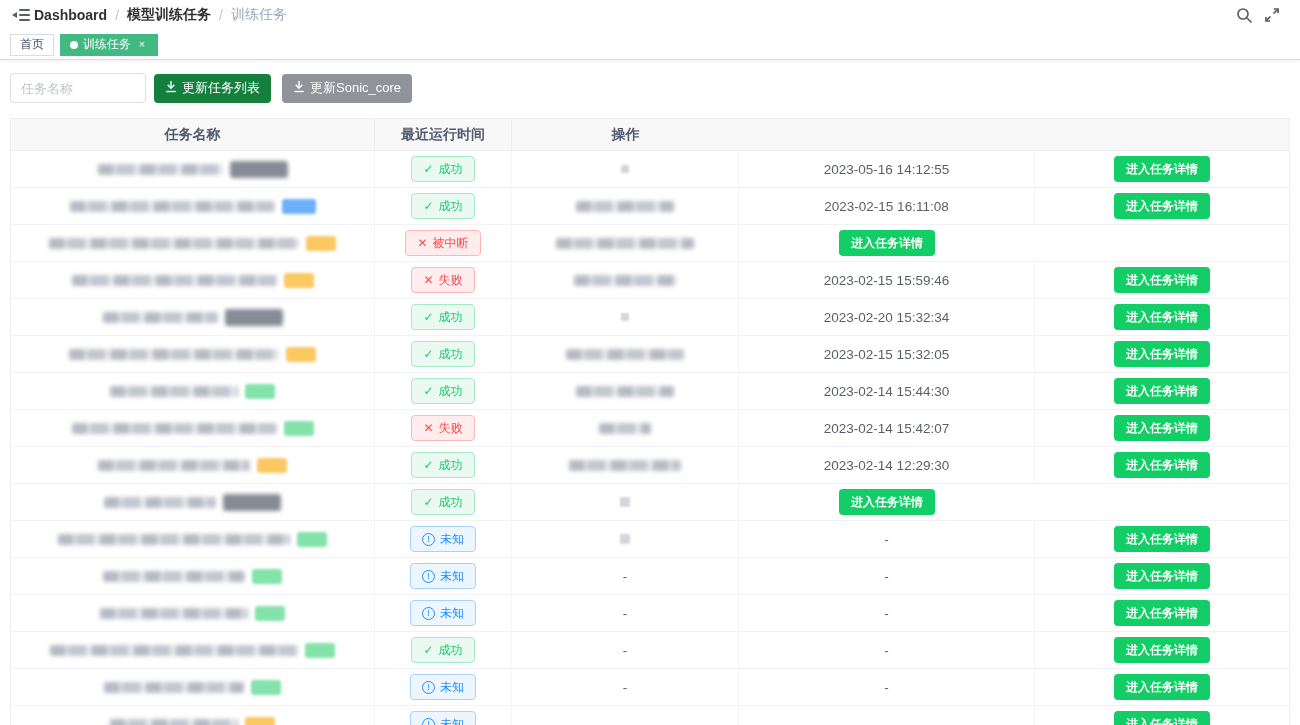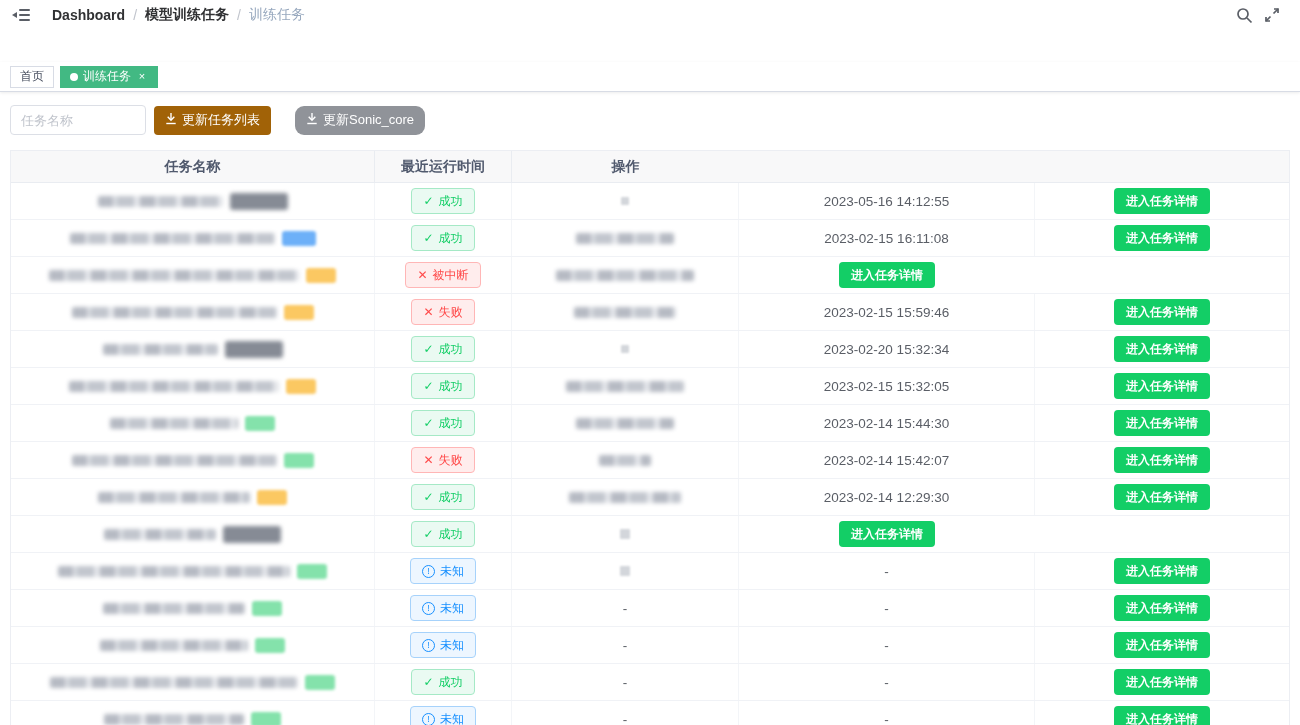--- a/index.html
+++ b/index.html
@@ -2,48 +2,48 @@
 <html><head>
 <meta charset="utf-8">
 <style>
   * { margin:0; padding:0; box-sizing:border-box; }
   html,body { width:1300px; height:725px; overflow:hidden; background:#fff;
     font-family:"Liberation Sans","DejaVu Sans",sans-serif; }
 
   
   .navbar { height:30px; display:flex; align-items:center; padding:0 14px 0 10px; }
   .hamburger { width:22px; height:20px; display:flex; align-items:center; justify-content:center; cursor:pointer; }
-  .breadcrumb { display:flex; align-items:center; margin-left:20px; font-size:14px;text-align:right; }
+  .breadcrumb { display:flex; align-items:center; margin-left:2px; font-size:14px;text-align:right; }
   .crumb { color:#303133; font-weight:600; }
   .crumb.link { cursor:pointer; }
   .crumb.current { color:#97a8be; font-weight:400; }
   .crumb-sep { color:#c0c4cc; margin:0 8px; font-weight:400; }
   .nav-spacer { flex:1; }
   .nav-icon { width:28px; height:24px; display:flex; align-items:center; justify-content:center; cursor:pointer; }
 
   
   .tags-bar { height:30px; border-bottom:1px solid #d8dce5; box-shadow:0 1px 3px 0 rgba(0,0,0,.08);
-    display:flex; align-items:center; padding:0 10px; gap:6px;margin-top:32px; }
+    display:flex; align-items:center; padding:0 10px; gap:6px; }
   .tag-item { display:inline-flex; align-items:center; height:22px; padding:0 9px; font-size:12px;
     border:1px solid #d8dce5; background:#fff; color:#495060; cursor:pointer; }
   .tag-item.active { background:#42b983; border-color:#42b983; color:#fff; }
   .tag-dot { width:8px; height:8px; border-radius:50%; background:#fff; margin-right:5px; display:inline-block; }
   .tag-close { margin-left:5px; font-size:11px; line-height:1; border-radius:50%; width:12px; height:12px;
     display:inline-flex; align-items:center; justify-content:center; }
 
   
   .content { padding:13px 10px 0 10px; }
   .toolbar { display:flex; align-items:center; }
   .search-input { width:136px; height:30px; border:1px solid #dcdfe6; border-radius:4px; padding:0 10px;
     font-size:13px; color:#606266; outline:none; }
   .search-input::placeholder { color:#c0c4cc; }
   .btn { display:inline-flex; align-items:center; gap:5px; height:29px; padding:0 11px; border:none;
     border-radius:4px; font-size:13px; color:#fff; cursor:pointer; font-family:inherit; }
-  .btn-warning { background:#a16207; margin-left:8px; }
-  .btn-info { background:#909399; margin-left:24px;border-radius:9px; }
+  .btn-warning { background:#15803d; margin-left:8px; }
+  .btn-info { background:#909399; margin-left:11px; }
 
   
   .table { margin-top:15px; border:1px solid #eceef3; border-bottom:none; width:1280px; }
   .tr { display:grid; grid-template-columns:364px 137px 227px 296px 1fr; border-bottom:1px solid #f0f2f6; }
   .thead .tr { background:#f8f8f9; border-bottom:1px solid #e9ecf1; }
   .th { height:31px; display:flex; align-items:center; justify-content:center; font-size:14px; font-weight:700;
     color:#515a6e; border-right:1px solid #e9ecf1; }
   .th:last-child { border-right:none; }
   .td { height:36px; display:flex; align-items:center; justify-content:center; gap:7px;
     border-right:1px solid #f3f5f8; font-size:13.5px; color:#5a5e66; overflow:hidden; }

